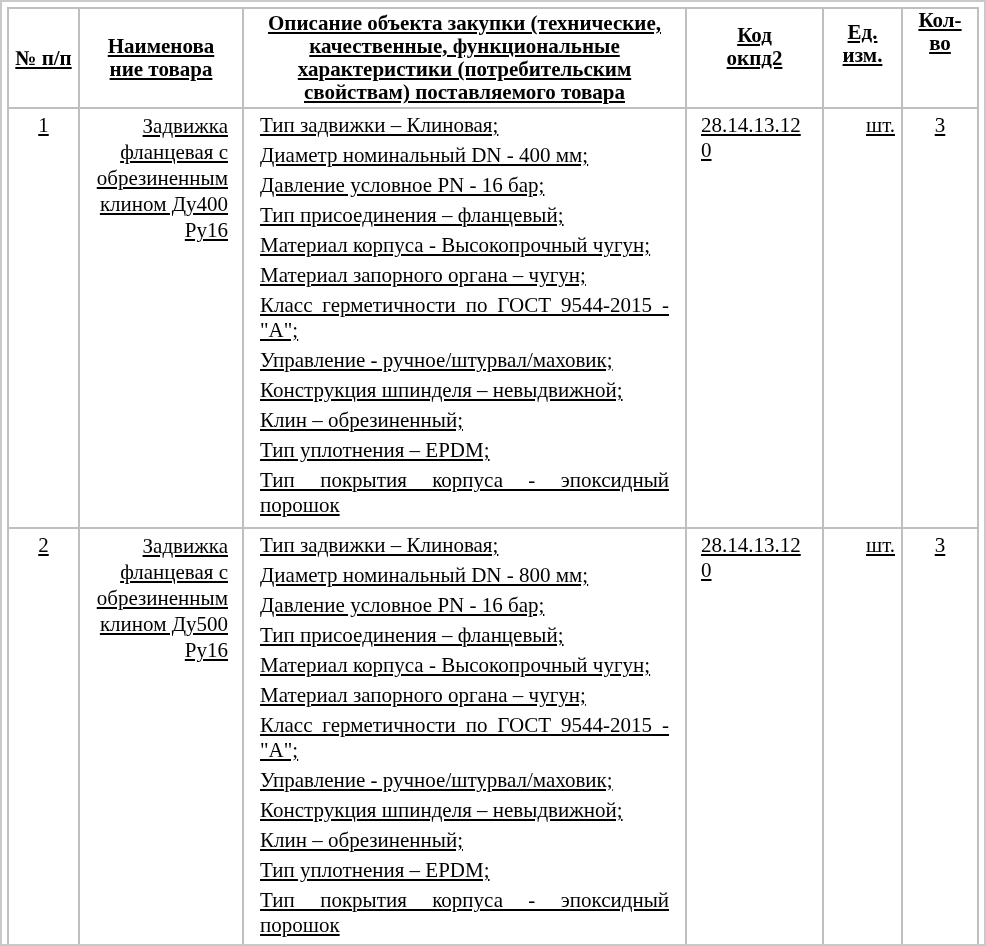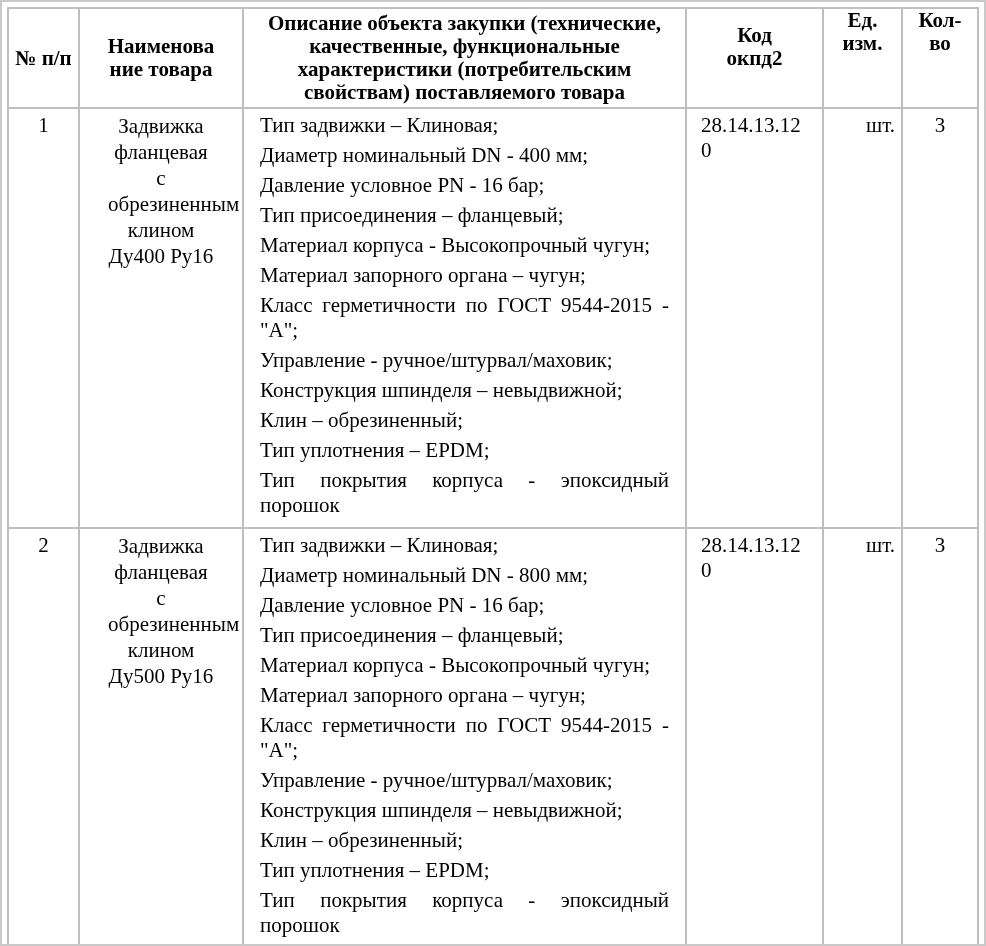--- a/index.html
+++ b/index.html
@@ -21,41 +21,42 @@
   table.spec {
     border-collapse: collapse;
     table-layout: fixed;
     width: 970px;
     border-bottom: 5px solid #cbcbcb;
   }
   th, td {
     border: 2px solid #bfbfbf;
     box-sizing: border-box;
     font-size: 21px;
+    text-decoration: underline;
   }
   th {
     font-weight: bold;
     text-align: center;
     line-height: 23px;
     vertical-align: top;
     padding: 3px 6px;
   }
   th.h-num   { vertical-align: middle; }
   th.h-name  { vertical-align: middle; word-break: break-all; padding: 3px 26px; }
   th.h-desc  { padding: 3px 17px; }
   th.h-code  { padding: 15px 20px; }
-  th.h-unit  { padding: 0 6px; }
+  th.h-unit  { padding: 12px 6px; }
   th.h-qty   { padding: 0 8px; }
   td {
     vertical-align: top;
     line-height: 25px;
     padding: 4px 6px;
   }
   td.c-num  { text-align: center; }
-  td.c-name { text-align: center; line-height: 26px; padding: 4px 28px; border-radius: 23px; }
+  td.c-name { text-align: right; line-height: 26px; padding: 4px 14px; border-radius: 23px; }
   td.c-desc { text-align: justify; padding: 4px 16px; border-radius: 26px; }
   td.c-desc p { margin: 0 0 5px 0; }
   td.c-code { text-align: left; word-break: break-all; padding: 4px 14px; }
   td.c-unit { text-align: right; }
   td.c-qty  { text-align: center; }
 </style>
 </head>
 <body>
 
 <div class="page">

